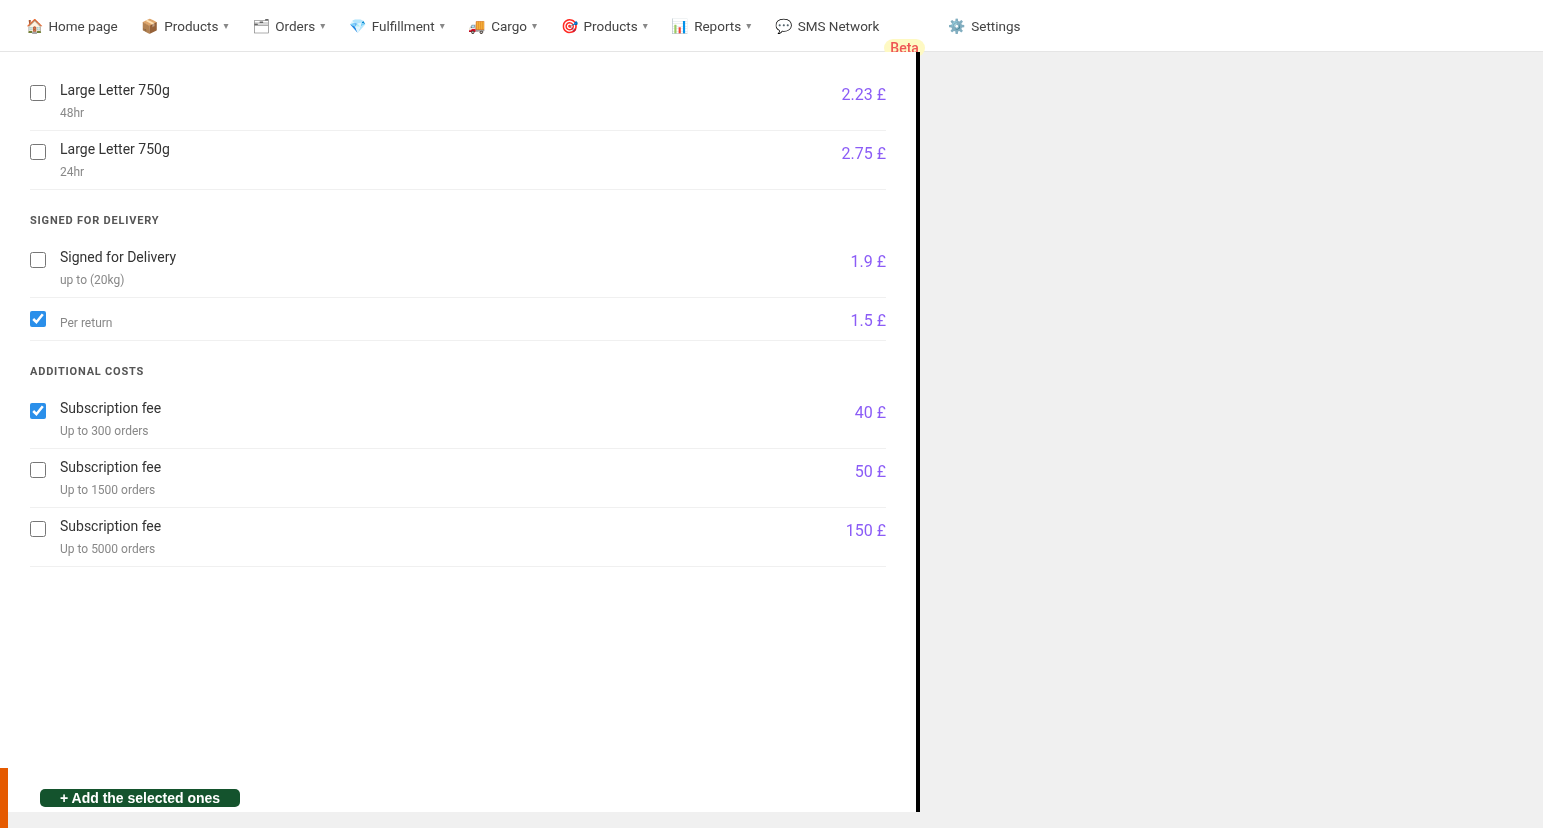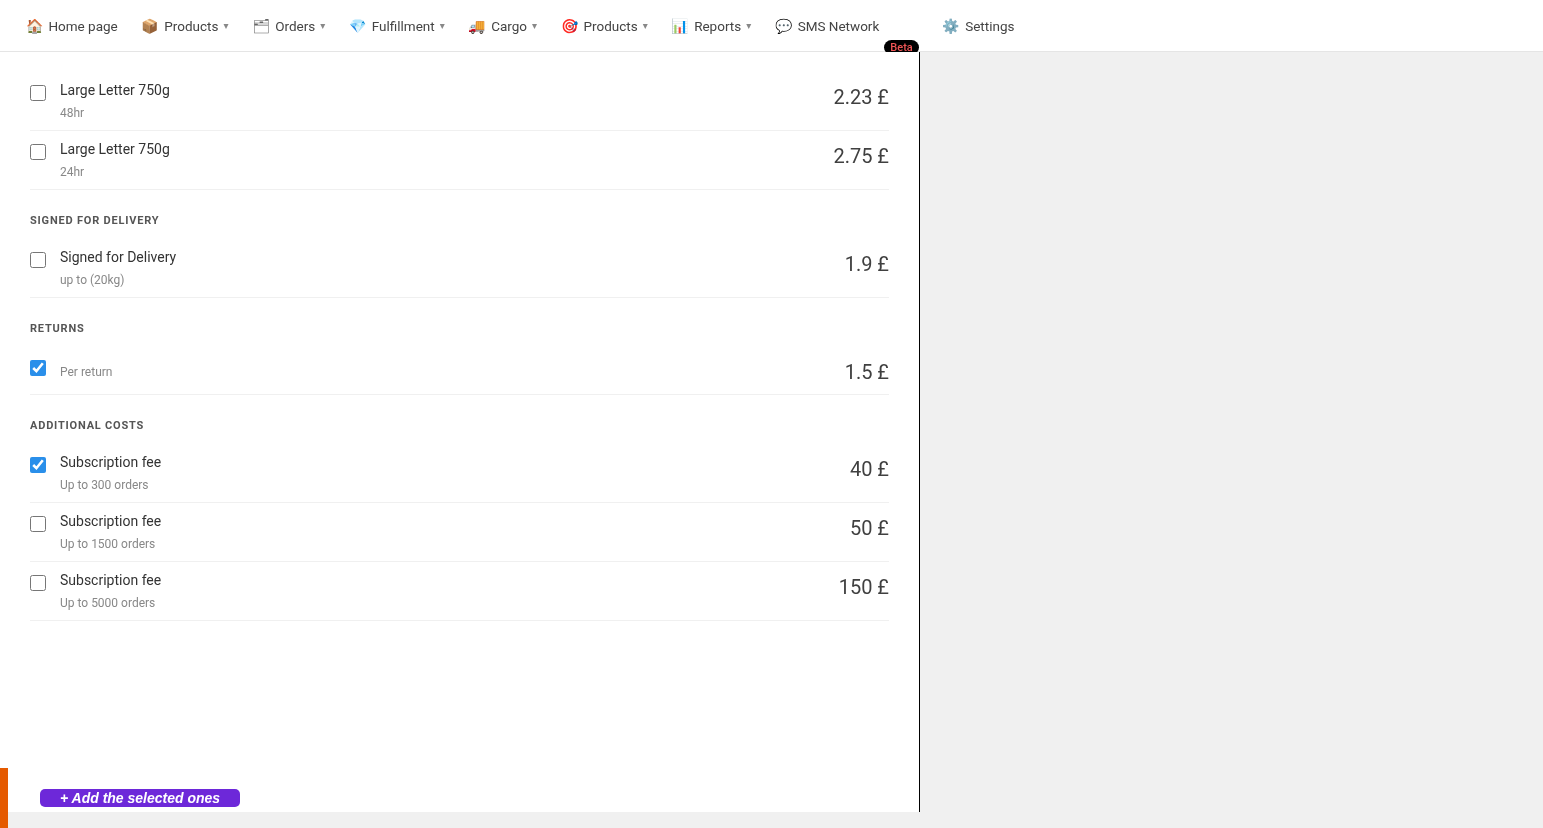--- a/index.html
+++ b/index.html
@@ -28,43 +28,43 @@
       padding: 6px 10px;
       font-size: 13.5px;
       color: #444;
       cursor: pointer;
       border-radius: 4px;
       white-space: nowrap;
     }
     .nav-icon { font-size: 14px; color: #666; }
     .nav-chevron { font-size: 10px; color: #888; }
     .nav-badge {
-      background: #000000;
+      background: #fef9c3;
       color: #e55;
-      font-size: 11px;
+      font-size: 14px;
       padding: 1px 6px;
       border-radius: 10px;
       font-weight: 500;
       margin-top: 44px;
     }
 
     
     .main {
       padding: 0;
       display: flex;
       justify-content: flex-start;
     }
 
     .card {
       background: #fff;
       width: 920px;
       min-height: 760px;
       padding: 20px 30px 100px 30px;
       position: relative;
-      border-right: 1px solid #000000;
+      border-right: 4px solid #000000;
     }
 
     
     .section-title {
       font-size: 11px;
       font-weight: 700;
       color: #555;
       letter-spacing: 0.8px;
       text-transform: uppercase;
       margin: 24px 0 12px 0;
@@ -97,22 +97,22 @@
       font-weight: 400;
     }
 
     .item-sub {
       font-size: 12px;
       color: #888;
       margin-top: 8px;
     }
 
     .item-price {
-      font-size: 20px;
-      color: #404040;
+      font-size: 16px;
+      color: #8b5cf6;
       white-space: nowrap;
       padding-top: 3px;
       margin-left: 29px;
     }
 
     
     .bottom-bar {
       position: fixed;
       bottom: 0;
       left: 0;
@@ -126,33 +126,32 @@
     .left-accent {
       width: 8px;
       height: 60px;
       background: #e55a00;
       position: absolute;
       left: 0;
       top: 0;
     }
 
     .add-btn {
-      background: #6d28d9;
+      background: #14532d;
       color: #fff;
       border: none;
       border-radius: 5px;
       padding: 1px 20px;
       font-size: 14px;
       font-weight: 600;
       cursor: pointer;
       display: flex;
       align-items: center;
       gap: 6px;
       margin-left: 20px;
-      font-style: italic;
     }
   </style>
 </head>
 <body>
 
 <nav class="navbar">
 
 <div class="nav-item">
       <span class="nav-icon">🏠</span>
       <span>Home page</span>
@@ -219,21 +218,20 @@
       </div>
       <div class="section-title">SIGNED FOR DELIVERY</div>
       <div class="item-row">
         <input type="checkbox" class="item-checkbox" style="">
         <div class="item-info">
           <div class="item-name">Signed for Delivery</div>
           <div class="item-sub">up to (20kg)</div>
         </div>
         <div class="item-price">1.9 £</div>
       </div>
-      <div class="section-title">RETURNS</div>
       <div class="item-row">
         <input type="checkbox" class="item-checkbox" checked="" style="">
         <div class="item-info">
           <div class="item-sub">Per return</div>
         </div>
         <div class="item-price">1.5 £</div>
       </div>
       <div class="section-title">ADDITIONAL COSTS</div>
       <div class="item-row">
         <input type="checkbox" class="item-checkbox" checked="" style="">

